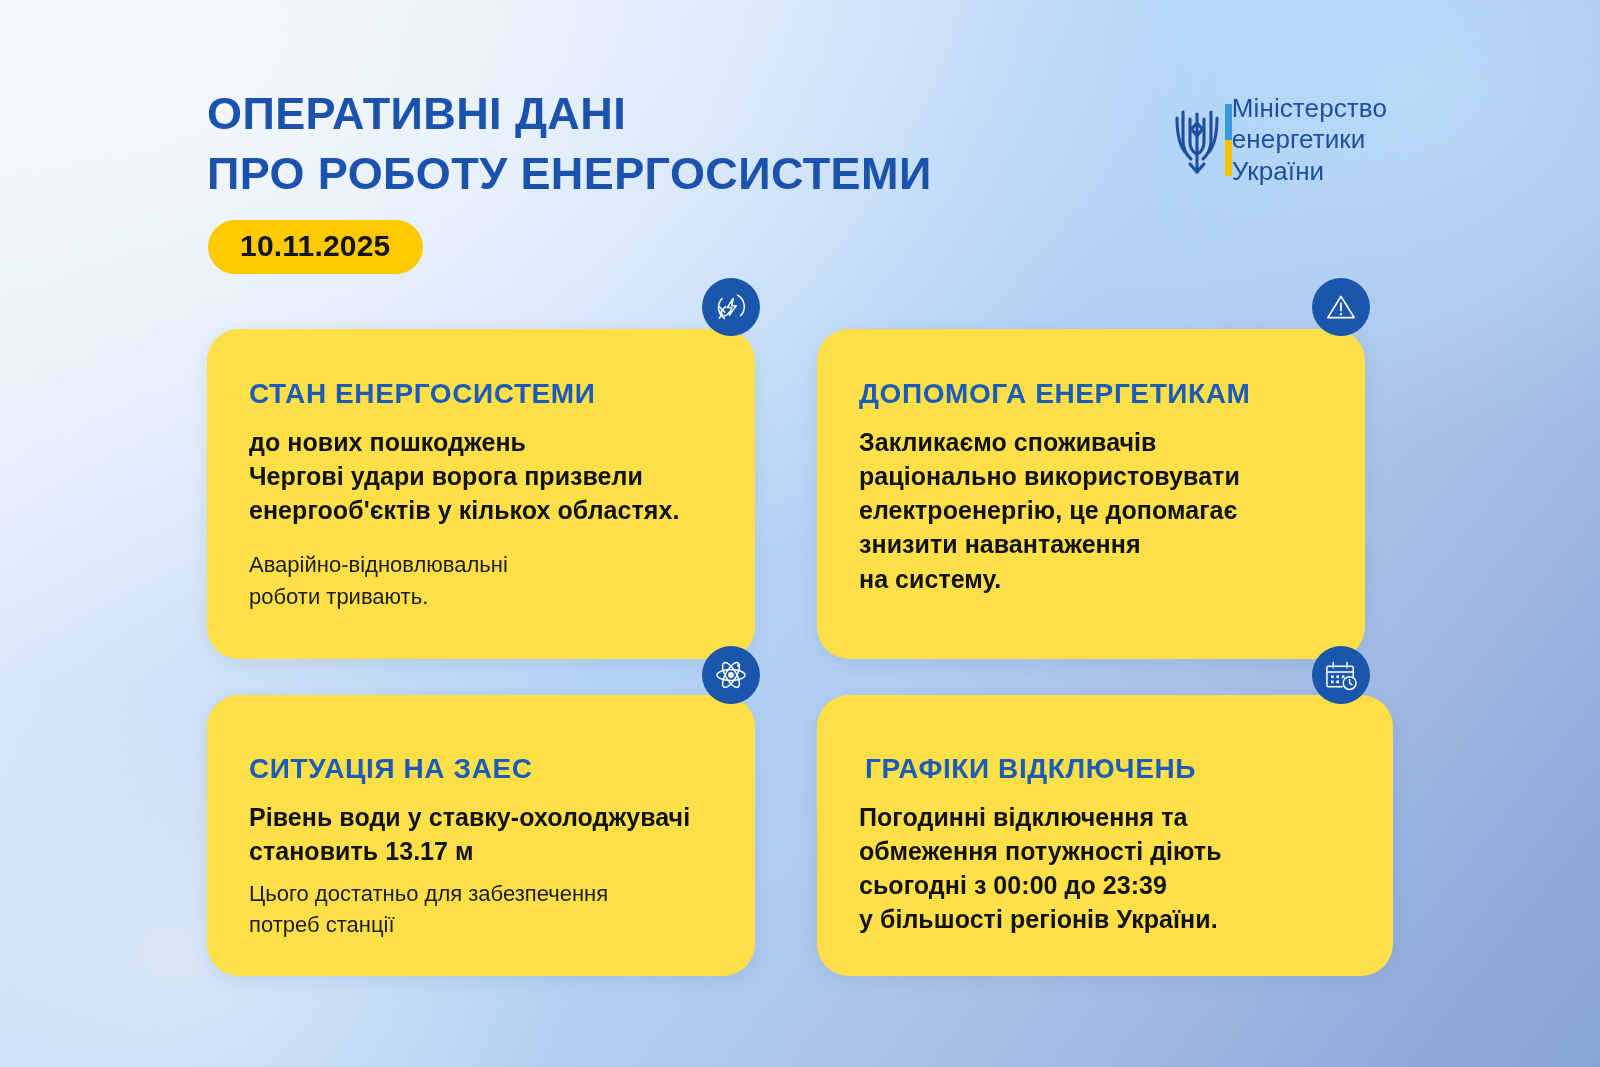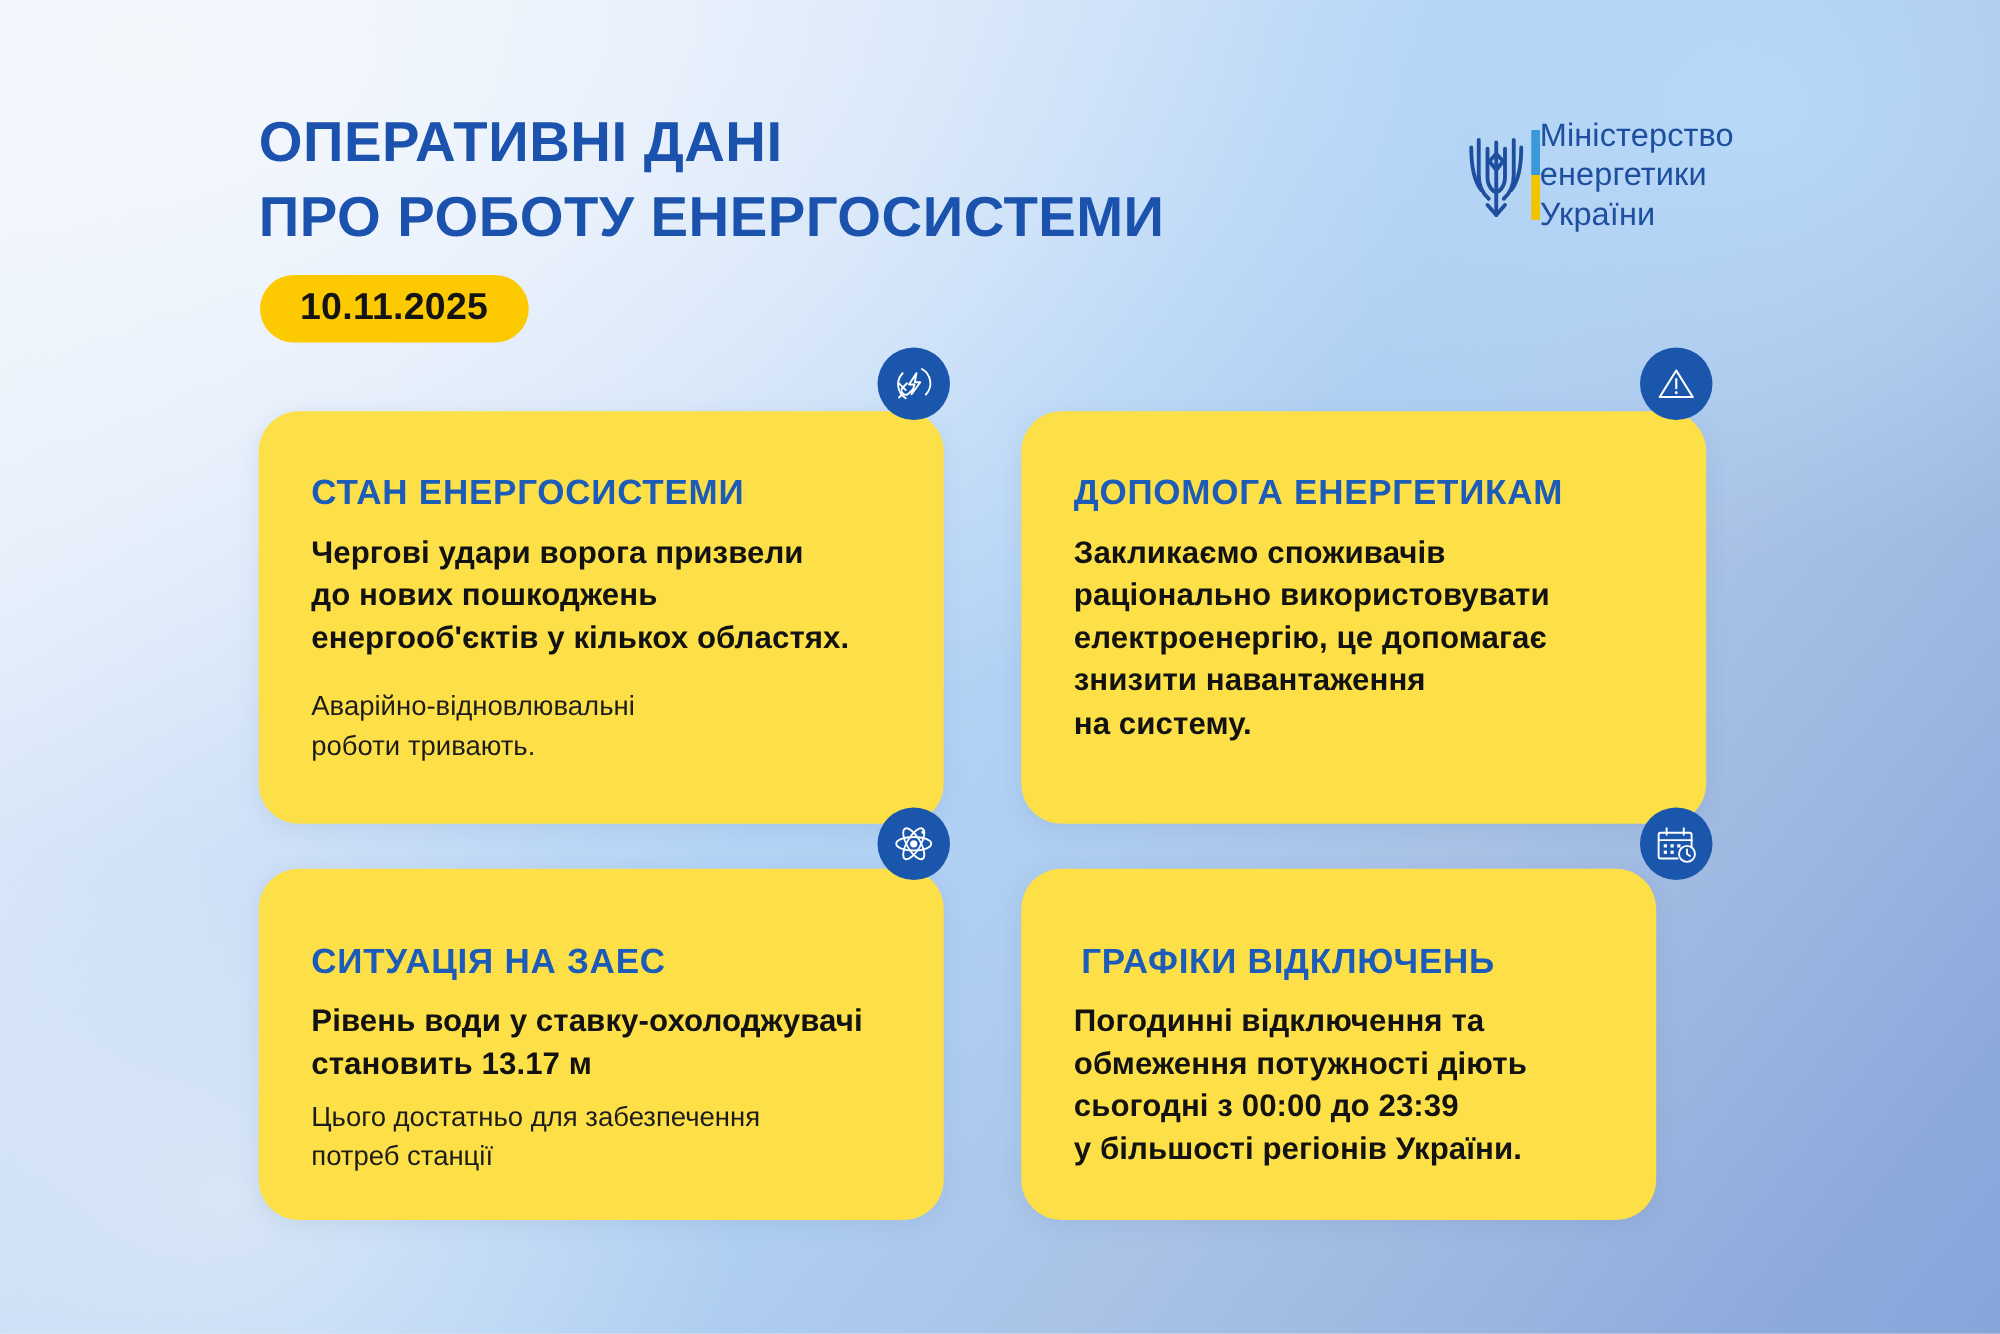--- a/index.html
+++ b/index.html
@@ -112,21 +112,21 @@
   .card {
     position: absolute;
     background: #fde047;
     border-radius: 32px;
     box-shadow: 0 4px 18px rgba(60,90,140,0.10);
     margin-top: 37px;
   }
   .card.c1 { left: 207px;  top: 292px; width: 548px; height: 330px; }
   .card.c2 { left: 817px;  top: 292px; width: 548px; height: 330px; }
   .card.c3 { left: 207px;  top: 658px; width: 548px; height: 281px; }
-  .card.c4 { left: 817px;  top: 658px; width: 508px; height: 281px; }
+  .card.c4 { left: 817px;  top: 658px; width: 576px; height: 281px; }
 
   .card-body {
     padding: 48px 38px 0 42px;
   }
   .card.c3 .card-body, .card.c4 .card-body { padding-top: 57px; }
 
   .card-heading {
     font-size: 28px;
     font-weight: 700;
     color: #1c5bb8;
@@ -211,22 +211,22 @@
         <div>енергетики</div>
         <div>України</div>
       </span>
     </div>
   </div>
 
   <div class="card c1">
     <div class="card-body">
       <div class="card-heading">СТАН ЕНЕРГОСИСТЕМИ</div>
       <div class="card-primary">
+        <span class="ln">до нових пошкоджень</span>
         <span class="ln">Чергові удари ворога призвели</span>
-        <span class="ln">до нових пошкоджень</span>
         <span class="ln">енергооб'єктів у кількох областях.</span>
       </div>
       <div class="card-secondary">
         <span class="ln">Аварійно-відновлювальні</span>
         <span class="ln">роботи тривають.</span>
       </div>
     </div>
   </div>
 
   <div class="card c2">

